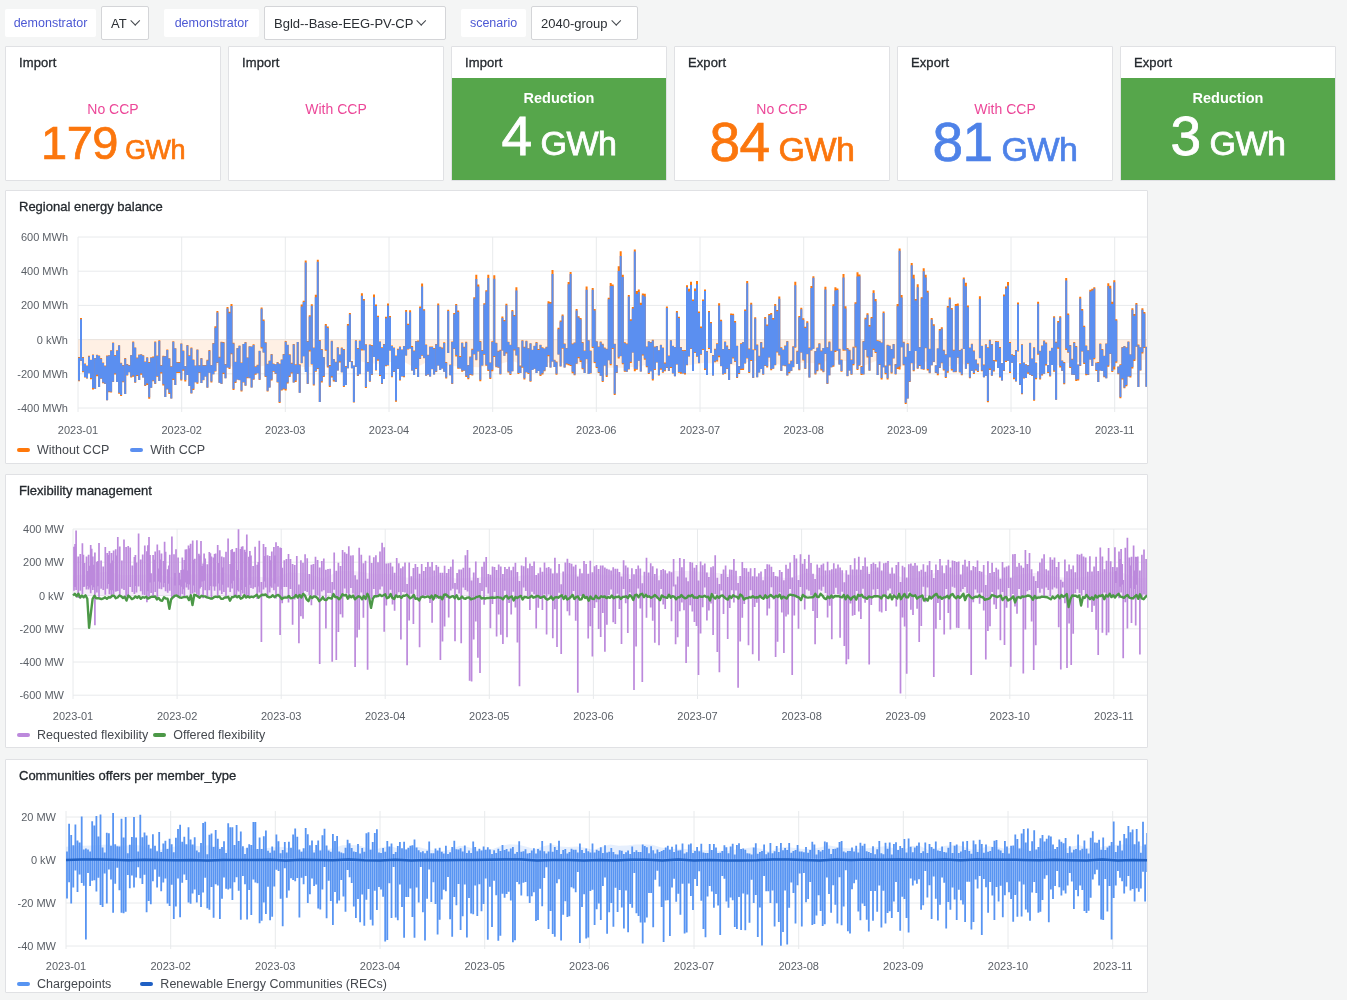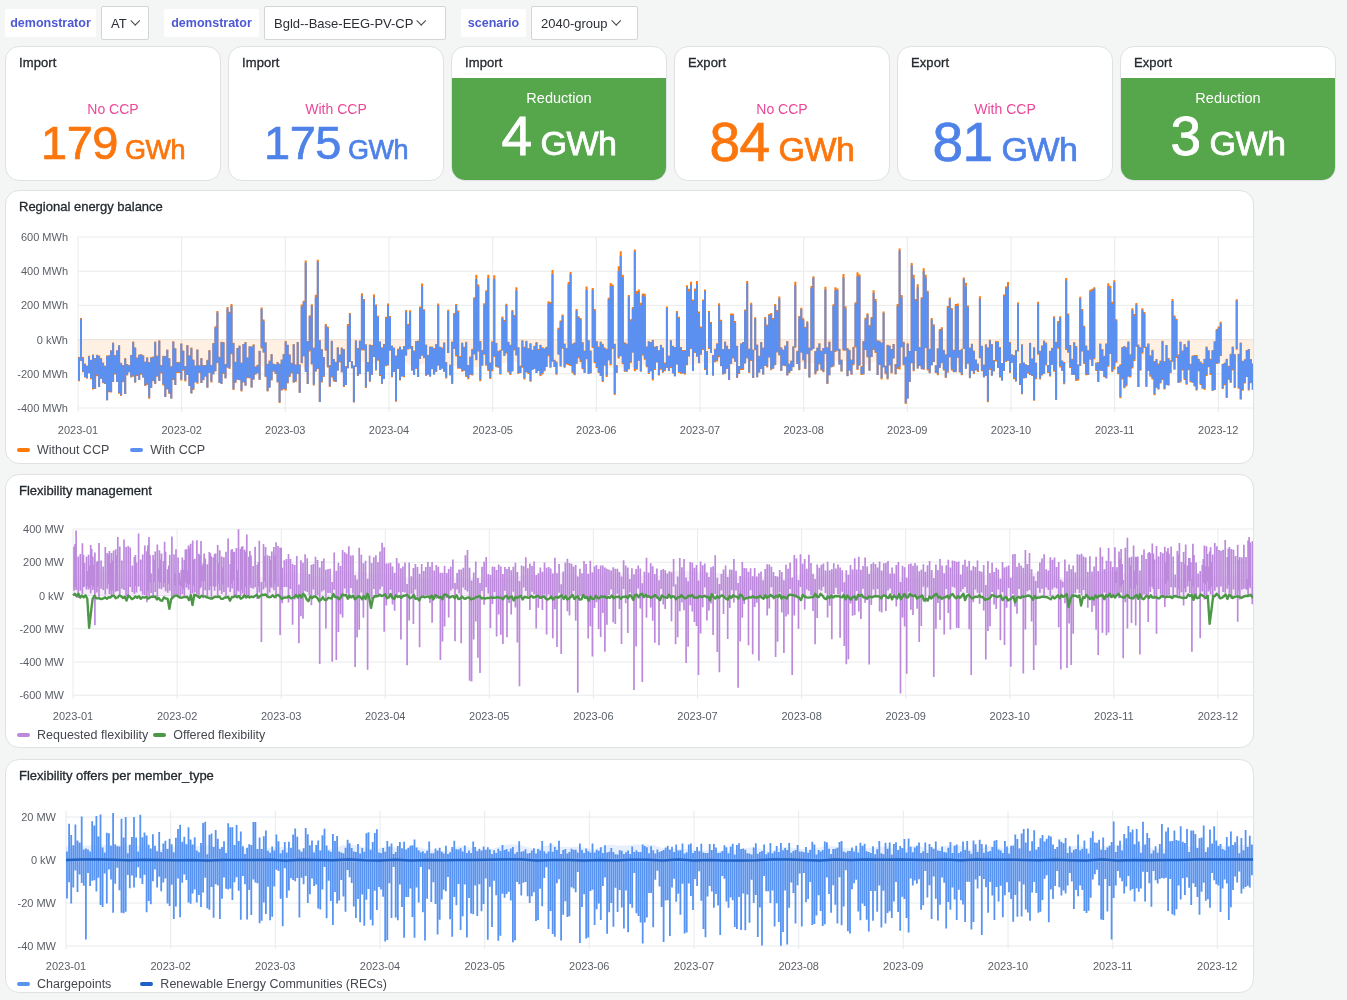--- a/index.html
+++ b/index.html
@@ -1,32 +1,32 @@
 <!DOCTYPE html>
 <html><head><meta charset="utf-8"><style>
 * {margin:0;padding:0;box-sizing:border-box}
 html,body {width:1347px;height:1000px;overflow:hidden;background:#f4f5f5;font-family:"Liberation Sans",sans-serif;position:relative}
-.panel {position:absolute;background:#fff;border:1px solid #e0e1e4;border-radius:14px;overflow:hidden}
+.panel {position:absolute;background:#fff;border:1px solid #e0e1e4;border-radius:1px;overflow:hidden}
 .stat {top:46px;width:216px;height:135px}
 .ptitle {position:absolute;left:13px;top:8px;font-size:13px;font-weight:500;color:#24292e;letter-spacing:.1px;-webkit-text-stroke:0.3px #24292e}
 .statbody {position:absolute;left:0;top:30px;right:0;bottom:0;text-align:center}
 .slabel {margin-top:24px;font-size:14px;color:#ec4899}
 .snum {margin-top:-2px;font-size:47px;font-weight:400;letter-spacing:-.5px;-webkit-text-stroke:0.7px currentColor}
 .sunit {font-size:27px;font-weight:400}
 .greenbody {position:absolute;left:0;top:31px;right:0;bottom:0;background:#56A64B;text-align:center;color:#fff}
-.glabel {margin-top:12px;font-size:14.5px;font-weight:400}
+.glabel {margin-top:12px;font-size:14.5px;font-weight:700}
 .gnum {margin-top:-2px;font-size:55px;font-weight:400;letter-spacing:-.5px;-webkit-text-stroke:0.8px #fff}
 .gunit {font-size:34px;font-weight:400}
-.chart {left:5px;width:1249px}
+.chart {left:5px;width:1143px}
 .ctitle {position:absolute;left:13px;top:8px;font-size:13px;font-weight:500;color:#24292e;-webkit-text-stroke:0.3px #24292e}
 .legend {position:absolute;left:11px;display:flex;align-items:center;font-size:12.5px;color:#44484e;white-space:nowrap}
 .sw {display:inline-block;width:13px;height:4px;border-radius:2px;margin-right:7px}
 .li {display:flex;align-items:center;margin-right:17px}
 .vbar {position:absolute;top:9px;height:28px;display:flex;align-items:center}
-.vlabel {background:#fff;border-radius:2px;height:28px;display:flex;align-items:center;justify-content:center;font-size:12.5px;color:#4c58d4;font-weight:700}
+.vlabel {background:#fff;border-radius:2px;height:28px;display:flex;align-items:center;justify-content:center;font-size:12.5px;color:#4c58d4;font-weight:400}
 .vbox {background:#fff;border:1px solid #d4d5d8;border-radius:2px;height:28px;display:flex;align-items:center;justify-content:flex-start;padding:16px 9px;font-size:13px;color:#2b2f34}
 .caret {display:inline-block;width:6.5px;height:6.5px;border-right:1.6px solid #41454b;border-bottom:1.6px solid #41454b;transform:rotate(45deg) translate(-2px,-2px);margin-left:5px;flex:none}
 svg {position:absolute;left:-1px;top:-1px;display:block}
 svg text {font-family:"Liberation Sans",sans-serif}
 </style></head>
 <body>
 <div class="vbar" style="left:5px">
     <div class="vlabel" style="width:91px">demonstrator</div>
   </div>
 <div class="vbar" style="left:101px">
@@ -49,21 +49,20 @@
 <div class="ptitle">Import</div>
 <div class="statbody">
       <div class="slabel">No CCP</div>
 <div class="snum" style="color:#FB760D;font-size:47px;margin-top:-2px">179<span class="sunit" style="color:#FB760D;font-size:27px"> GWh</span></div>
     </div>
 </div>
 <div class="panel stat" style="left:228px">
 <div class="ptitle">Import</div>
 <div class="statbody">
       <div class="slabel">With CCP</div>
-<div class="snum" style="color:#4E82E8;font-size:47px;margin-top:-2px">175<span class="sunit" style="color:#4E82E8;font-size:27px"> GWh</span></div>
     </div>
 </div>
 <div class="panel stat" style="left:451px">
 <div class="ptitle">Import</div>
 <div class="greenbody">
       <div class="glabel">Reduction</div>
 <div class="gnum">4<span class="gunit"> GWh</span></div>
     </div>
 </div>
 <div class="panel stat" style="left:674px">
@@ -184,21 +183,21 @@
       <text x="1212.9" y="245.5" text-anchor="middle" font-size="11" fill="#5a5f66">2023-12</text>
       <text x="1317.0" y="245.5" text-anchor="middle" font-size="11" fill="#5a5f66">2024-01</text>
     </svg>
 <div class="legend" style="top:253px">
 <span class="li" style="margin-right:5px"><span class="sw" style="background:#BC89DC"></span>Requested flexibility</span>
 <span class="li"><span class="sw" style="background:#4C9847"></span>Offered flexibility</span>
 </div>
 </div>
 
 <div class="panel chart" style="top:759px;height:234px">
-<div class="ctitle">Flexibility offers per member_type</div>
+<div class="ctitle">Communities offers per member_type</div>
 <svg width="1335" height="234" viewBox="0 0 1335 234" font-family="Liberation Sans, sans-serif">
       <line x1="61.0" y1="52.0" x2="61.0" y2="190.0" stroke="#e8eaec" stroke-width="1"></line>
       <line x1="165.7" y1="52.0" x2="165.7" y2="190.0" stroke="#e8eaec" stroke-width="1"></line>
       <line x1="270.3" y1="52.0" x2="270.3" y2="190.0" stroke="#e8eaec" stroke-width="1"></line>
       <line x1="375.0" y1="52.0" x2="375.0" y2="190.0" stroke="#e8eaec" stroke-width="1"></line>
       <line x1="479.7" y1="52.0" x2="479.7" y2="190.0" stroke="#e8eaec" stroke-width="1"></line>
       <line x1="584.3" y1="52.0" x2="584.3" y2="190.0" stroke="#e8eaec" stroke-width="1"></line>
       <line x1="689.0" y1="52.0" x2="689.0" y2="190.0" stroke="#e8eaec" stroke-width="1"></line>
       <line x1="793.7" y1="52.0" x2="793.7" y2="190.0" stroke="#e8eaec" stroke-width="1"></line>
       <line x1="898.3" y1="52.0" x2="898.3" y2="190.0" stroke="#e8eaec" stroke-width="1"></line>

